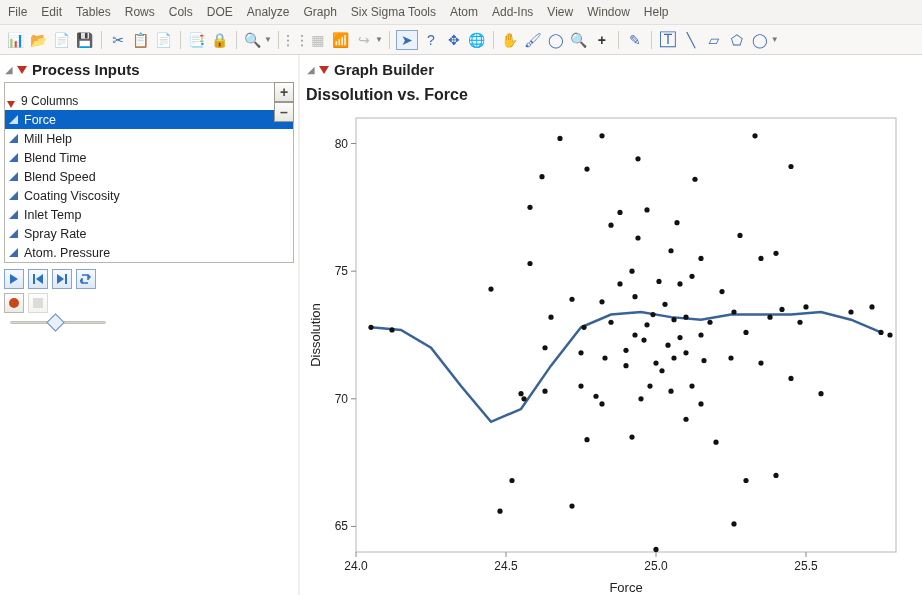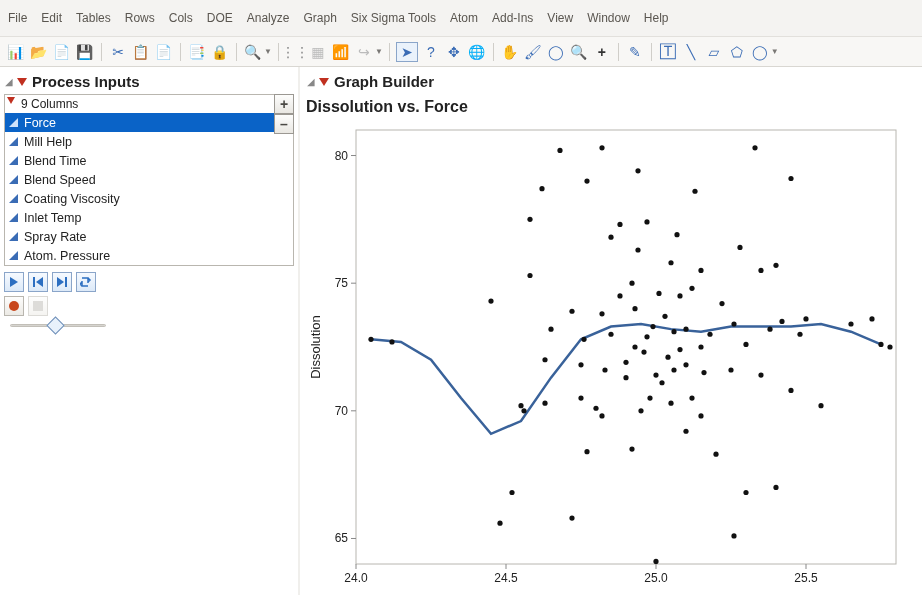--- a/index.html
+++ b/index.html
@@ -9,21 +9,21 @@
     font-size: 12px;
     background: #fff;
     color: #222;
     width: 922px;
     height: 595px;
     overflow: hidden;
   }
   .menubar {
     display: flex;
     gap: 14px;
-    padding: 18px 8px;
+    padding: 12px 8px;
     background: #f4f3f1;
     border-bottom: 1px solid #e2e0dc;
     height: 22px;
     align-items: center;
     color: #5a5650;
   }
   .menubar span { cursor: default; }
   .toolbar {
     display: flex;
     gap: 3px;
@@ -87,23 +87,24 @@
     width: 0;
     height: 0;
     border-left: 5px solid transparent;
     border-right: 5px solid transparent;
     border-top: 8px solid #c03020;
     display: inline-block;
     margin-right: 2px;
   }
   .col-header-row {
     display: flex;
-    align-items: flex-start;
+    align-items: flex-end;
     gap: 4px;
     padding: 2px 0 2px 2px;
+    margin-top: 9px;
   }
   .col-list {
     border: 1px solid #b9b6af;
     position: relative;
   }
   .col-list-body {
     background: #fff;
   }
   .col-row {
     display: flex;

